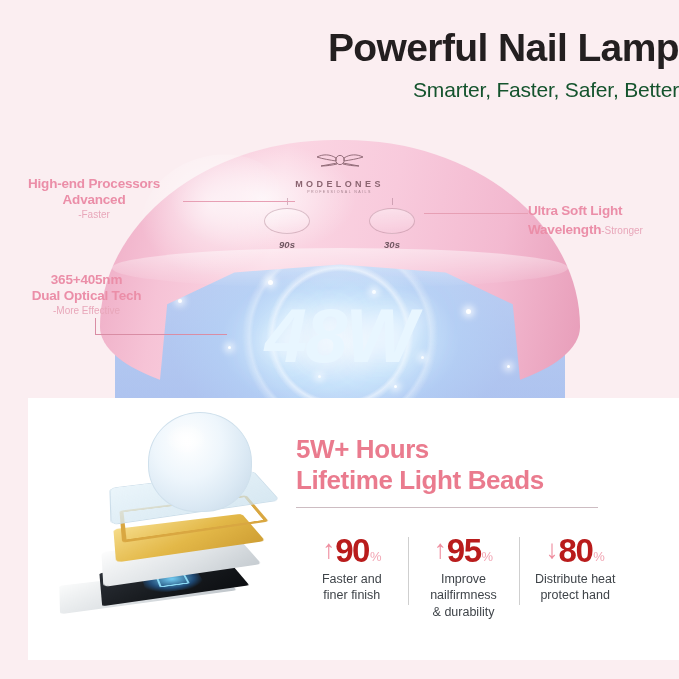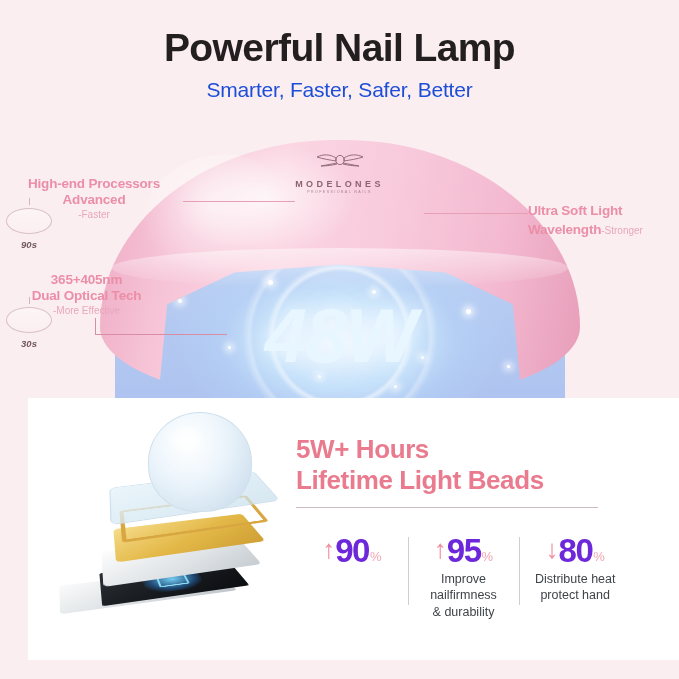--- a/index.html
+++ b/index.html
@@ -5,27 +5,27 @@
   * { margin:0; padding:0; box-sizing:border-box; }
   html,body { width:679px; height:679px; }
   body {
     font-family:"Liberation Sans", sans-serif;
     background:#fbeef1;
     position:relative;
     overflow:hidden;
   }
 
   
-  #header { position:absolute; top:0; left:0; width:679px; text-align:center; }
+  #header { position:absolute; top:0; left:0; width:679px; text-align:right; }
   #title {
     font-size:39px; font-weight:bold; color:#231f20;
     letter-spacing:-0.6px; margin-top:28px; line-height:1.05;
   }
   #subtitle {
-    font-size:21px; color:#1d4ed8; margin-top:9px; letter-spacing:-0.2px;
+    font-size:21px; color:#14532d; margin-top:9px; letter-spacing:-0.2px;
   }
 
   
   #lamp-stage { position:absolute; left:0; top:120px; width:679px; height:285px; }
 
   
   #lamp-cavity {
     position:absolute; left:115px; top:120px; width:450px; height:165px;
     background:
       radial-gradient(ellipse 170px 105px at 50% 62%, rgba(255,255,255,.92) 0%, rgba(205,233,253,.85) 40%, rgba(176,205,245,.75) 70%, rgba(169,193,240,.6) 100%),
@@ -74,21 +74,21 @@
 
   
   #brand { position:absolute; left:0; right:0; top:32px; text-align:center; }
   #brand-emblem { display:block; margin:0 auto 2px; }
   #brand-name {
     font-size:9px; letter-spacing:3.4px; color:#8a6470; font-weight:bold;margin-top:11px;
   }
   #brand-tag { font-size:3.6px; letter-spacing:1.4px; color:#a78490; margin-top:1px; }
 
   
-  #timers { position:absolute; left:0; right:0; top:78px; display:flex; justify-content:center; gap:47px;flex-direction:column; }
+  #timers { position:absolute; left:0; right:0; top:78px; display:flex; justify-content:center; gap:47px; }
   .timer { width:58px; text-align:center; }
   .timer-tick { width:1px; height:7px; background:rgba(160,110,130,.45); margin:0 auto 3px; }
   .timer-btn {
     width:46px; height:26px; margin:0 auto;
     border:1px solid rgba(160,110,130,.38); border-radius:50%;
     background:linear-gradient(180deg, rgba(255,255,255,.42), rgba(255,255,255,.05));
   }
   .timer-label {
     margin-top:5px; font-size:9.5px; font-style:italic; color:#6f5660; font-weight:bold;
   }
@@ -178,21 +178,21 @@
   }
   #card-rule { margin-top:12px; height:1px; background:#cdbcc2; width:302px; }
 
   #stats { position:absolute; left:268px; top:136px; width:335px; display:flex; }
   .stat { flex:1; text-align:center; position:relative; padding:0 4px; }
   .stat + .stat::before {
     content:""; position:absolute; left:0; top:3px; width:1px; height:68px; background:#cfcfcf;
   }
   .stat-top { display:flex; align-items:flex-start; justify-content:center; }
   .stat-arrow { font-size:26px; line-height:30px; color:#ef8fa0; font-weight:bold; }
-  .stat-num { font-size:33px; font-weight:bold; color:#6d28d9; line-height:1; letter-spacing:-1.5px; }
+  .stat-num { font-size:33px; font-weight:bold; color:#b91c1c; line-height:1; letter-spacing:-1.5px; }
   .stat-pct { font-size:13px; color:#f2a6b4; align-self:flex-end; margin-bottom:3px; margin-left:1px; }
   .stat-caption { margin-top:4px; font-size:12.5px; color:#3f4449; line-height:1.3; }
 </style>
 </head>
 <body>
 
 <div id="header">
   <div id="title">Powerful Nail Lamp</div>
   <div id="subtitle">Smarter, Faster, Safer, Better</div>
 </div>
@@ -296,20 +296,24 @@
     <div id="card-rule"></div>
   </div>
 
   <div id="stats">
     <div class="stat">
       <div class="stat-top">
         <span class="stat-arrow">↑</span>
         <span class="stat-num">90</span>
         <span class="stat-pct">%</span>
       </div>
+      <div class="stat-caption">
+        <div>Faster and</div>
+        <div>finer finish</div>
+      </div>
     </div>
 
     <div class="stat">
       <div class="stat-top">
         <span class="stat-arrow">↑</span>
         <span class="stat-num">95</span>
         <span class="stat-pct">%</span>
       </div>
       <div class="stat-caption">
         <div>Improve</div>

